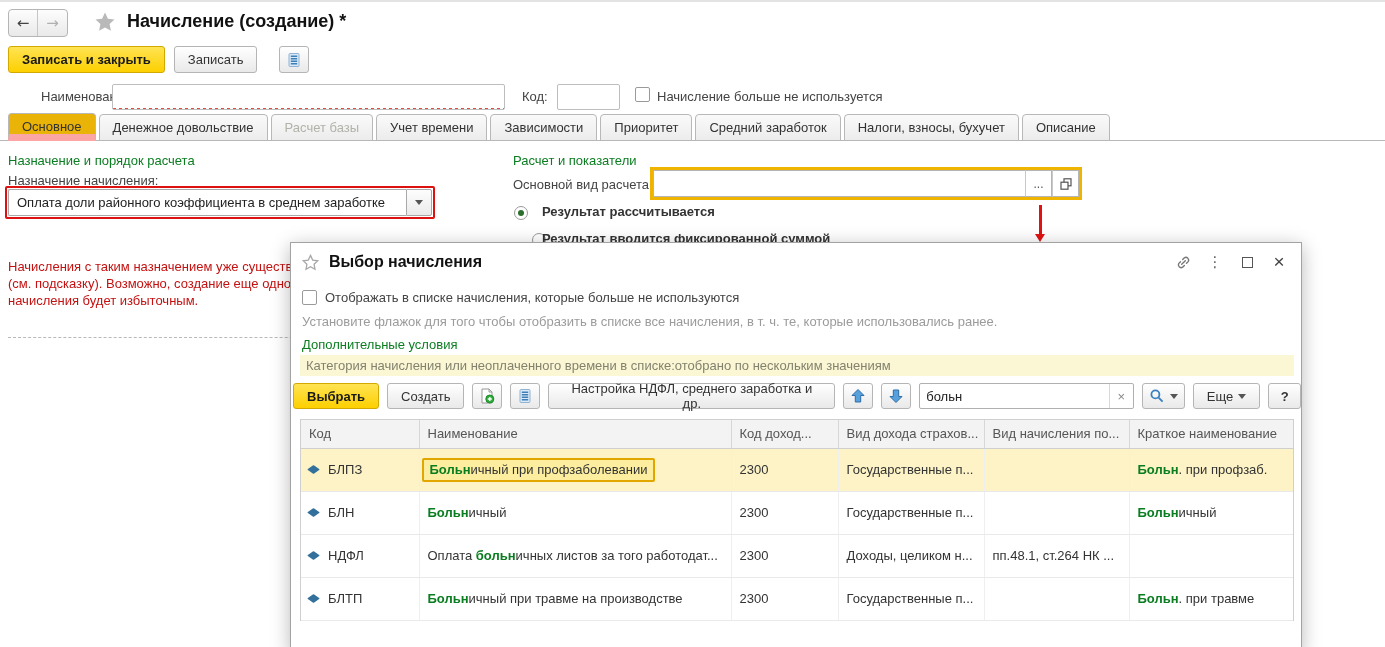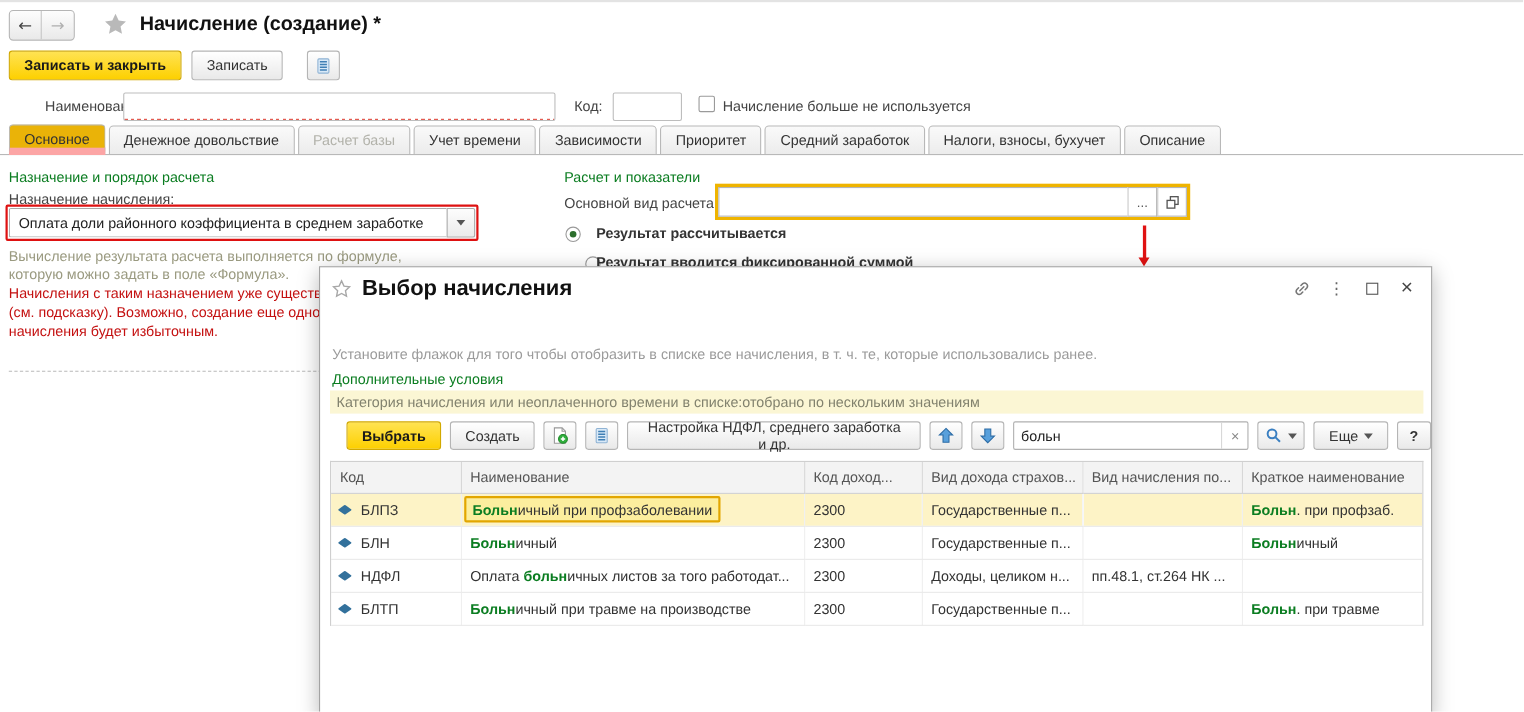--- a/index.html
+++ b/index.html
@@ -57,43 +57,43 @@
   .mini-btn { width:27px; display:flex; align-items:center; justify-content:center; border:1px solid #b5b5b5; border-left:1px solid #c9c9c9; background:#fff; color:#555; cursor:pointer; font-size:12px; }
   .radio { display:inline-block; width:14px; height:14px; border:1px solid #9a9a9a; border-radius:50%; background:#fff; position:relative; vertical-align:middle; }
   .radio.on::after { content:""; position:absolute; left:3px; top:3px; width:6px; height:6px; border-radius:50%; background:#2c6e2c; }
   .radiolbl { margin-left:7px; color:#333;font-weight:bold; }
   .red-arrow { position:absolute; left:1039px; top:205px; width:3px; height:30px; background:#e01212; z-index:5; }
   .red-arrow::after { content:""; position:absolute; left:-4px; top:29px; width:0; height:0; border-left:5.5px solid transparent; border-right:5.5px solid transparent; border-top:8px solid #e01212; }
 
   
   .modal { position:absolute; left:290px; top:242px; width:1012px; height:410px; background:#fff; border:1px solid #a3a3a3; box-shadow:0 4px 18px rgba(0,0,0,.28); z-index:10; }
   .m-head { position:absolute; left:0; top:0; width:100%; height:38px; display:flex; align-items:center; padding:0 10px; }
-  .m-title { font-size:20px; font-weight:bold; color:#111; margin-left:9px; flex:0 0 auto; }
+  .m-title { font-size:16px; font-weight:bold; color:#111; margin-left:9px; flex:0 0 auto; }
   .m-headspace { flex:1; }
   .m-hbtn { width:24px; height:24px; display:flex; align-items:center; justify-content:center; color:#666; cursor:pointer; margin-left:8px; font-size:15px; }
   .maxbox { width:11px; height:11px; border:1.6px solid #555; display:inline-block; }
   .m-close { font-size:19px; color:#444; }
 
   .m-row-chk { position:absolute; left:11px; top:47px; display:flex; align-items:center; gap:8px; }
   .m-hint { position:absolute; left:11px; top:71px; color:#9b9b9b; }
   .m-cond { position:absolute; left:11px; top:94px; }
   .m-filter { position:absolute; left:9px; top:112px; width:994px; height:21px; background:#fbf6d4; display:flex; align-items:center; padding:0 6px; color:#82826e; }
 
-  .m-toolbar { position:absolute; left:24px; top:140px; display:flex; align-items:center; gap:8px; }
+  .m-toolbar { position:absolute; left:2px; top:140px; display:flex; align-items:center; gap:8px; }
   .m-toolbar .btn { height:26px; }
   .searchbox { position:relative; width:218px; height:26px; border:1px solid #b0b0b0; border-radius:2px; background:#fff; display:flex; align-items:center; }
   .searchbox input { border:none; outline:none; flex:1; padding:0 6px; font-size:13px; font-family:inherit; color:#222; background:transparent; }
   .clearx { width:24px; height:24px; display:flex; align-items:center; justify-content:center; color:#888; border-left:1px solid #d8d8d8; cursor:pointer; font-size:13px; }
   .drop-mini { margin-left:5px; }
 
   
   .m-table { position:absolute; left:9px; top:176px; width:994px; border:1px solid #cfcfcf; border-bottom:none; }
   table { border-collapse:collapse; width:100%; table-layout:fixed; }
   th { background:#f3f3f3; border-right:1px solid #d7d7d7; border-bottom:1px solid #cfcfcf; height:28px; font-weight:normal; color:#555; text-align:left; padding:0 8px; overflow:hidden; white-space:nowrap; }
-  td { border-right:1px solid #efefef; border-bottom:1px solid #e9e9e9; height:30px; padding:0 8px; overflow:hidden; white-space:nowrap; color:#333; }
+  td { border-right:1px solid #efefef; border-bottom:1px solid #e9e9e9; height:43px; padding:0 8px; overflow:hidden; white-space:nowrap; color:#333; }
   th:last-child, td:last-child { border-right:none; }
   tr.sel td { background:#fdf3c6; }
   .hl { color:#0b7d21; font-weight:bold; }
   .selcell-inner { display:inline-flex; align-items:center; height:24px; margin-left:-6px; padding:0 6px; border:2px solid #e2a600; border-radius:2px; background:#fcee9e; }
   .diamond { display:inline-block; width:9px; height:9px; background:#33719c; transform:scaleY(.72) rotate(45deg); border-radius:1px; margin-right:10px; flex:0 0 auto; }
   .codecell { display:flex; align-items:center; }
 
   .icon-svg { display:block; }
 </style>
 </head>
@@ -155,22 +155,20 @@
 
   
   <div class="abs greenhdr" style="left:8px;top:153px;">Назначение и порядок расчета</div>
   <div class="abs lbl" style="left:8px;top:173px;">Назначение начисления:</div>
   <div class="combo-wrap">
     <div class="combo-text">Оплата доли районного коэффициента в среднем заработке</div>
     <div class="combo-btn">
         <span class="tri-down"></span>
       </div>
   </div>
-  <div class="abs olive pre" style="left:8px;top:224px;width:600px;line-height:17px;">Вычисление результата расчета выполняется по формуле,
-которую можно задать в поле «Формула».</div>
   <div class="abs warnred pre" style="left:8px;top:258px;width:600px;line-height:17px;">Начисления с таким назначением уже существуют
 (см. подсказку). Возможно, создание еще одного
 начисления будет избыточным.</div>
   <div class="dashes"></div>
 
   
   <div class="abs greenhdr" style="left:513px;top:153px;">Расчет и показатели</div>
   <div class="abs lbl" style="left:513px;top:177px;">Основной вид расчета:</div>
   <div class="calcfield-wrap">
     <input class="calcfield-input" value="" style="">
@@ -213,20 +211,24 @@
           <span>⋮</span>
         </span>
       <span class="m-hbtn">
           <span class="maxbox"></span>
         </span>
       <span class="m-hbtn m-close">
           <span>×</span>
         </span>
     </div>
 
+    <div class="m-row-chk">
+      <span class="chkbox"></span>
+      <span class="lbl">Отображать в списке начисления, которые больше не используются</span>
+    </div>
     <div class="m-hint">Установите флажок для того чтобы отобразить в списке все начисления, в т. ч. те, которые использовались ранее.</div>
     <div class="m-cond greenhdr">Дополнительные условия</div>
     <div class="m-filter">Категория начисления или неоплаченного времени в списке:отобрано по нескольким значениям</div>
 
     <div class="m-toolbar">
       <button class="btn yellow">Выбрать</button>
       <button class="btn">Создать</button>
       <button class="btn iconbtn">
         <span>
           <svg class="icon-svg" width="16" height="16" viewBox="0 0 16 16">

